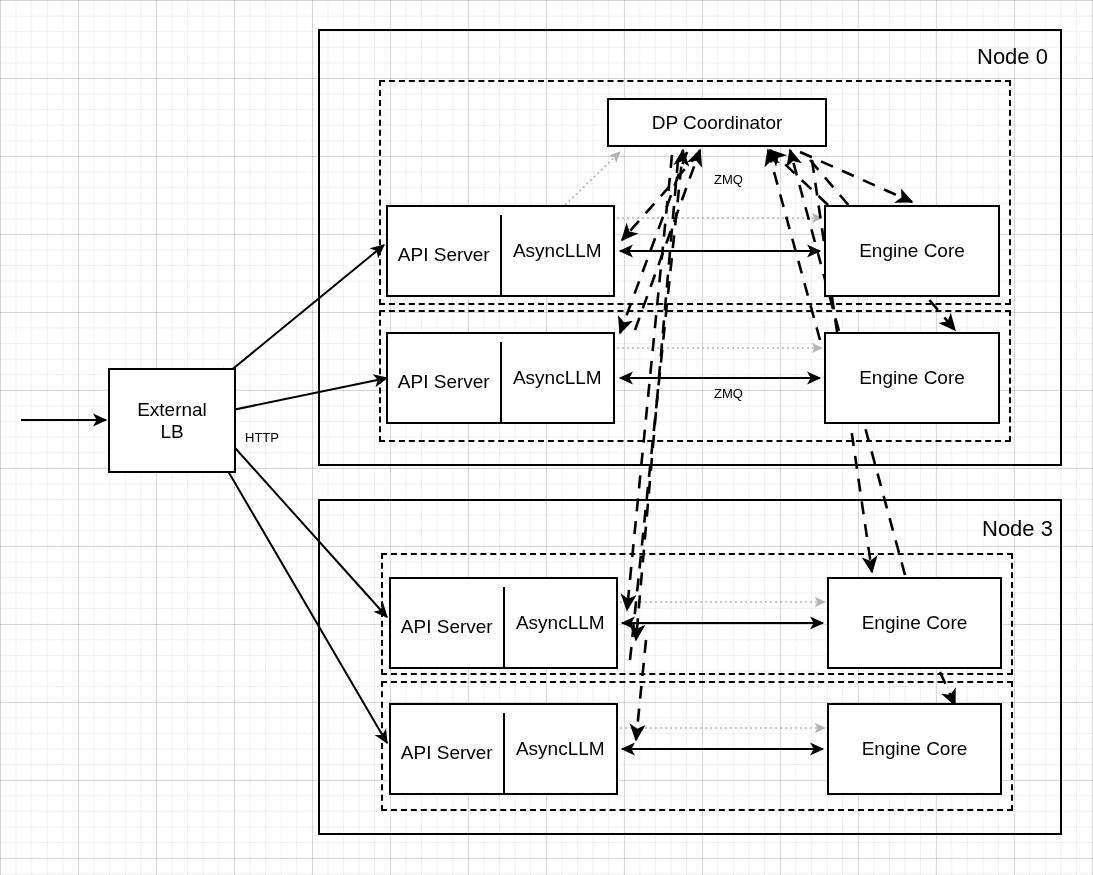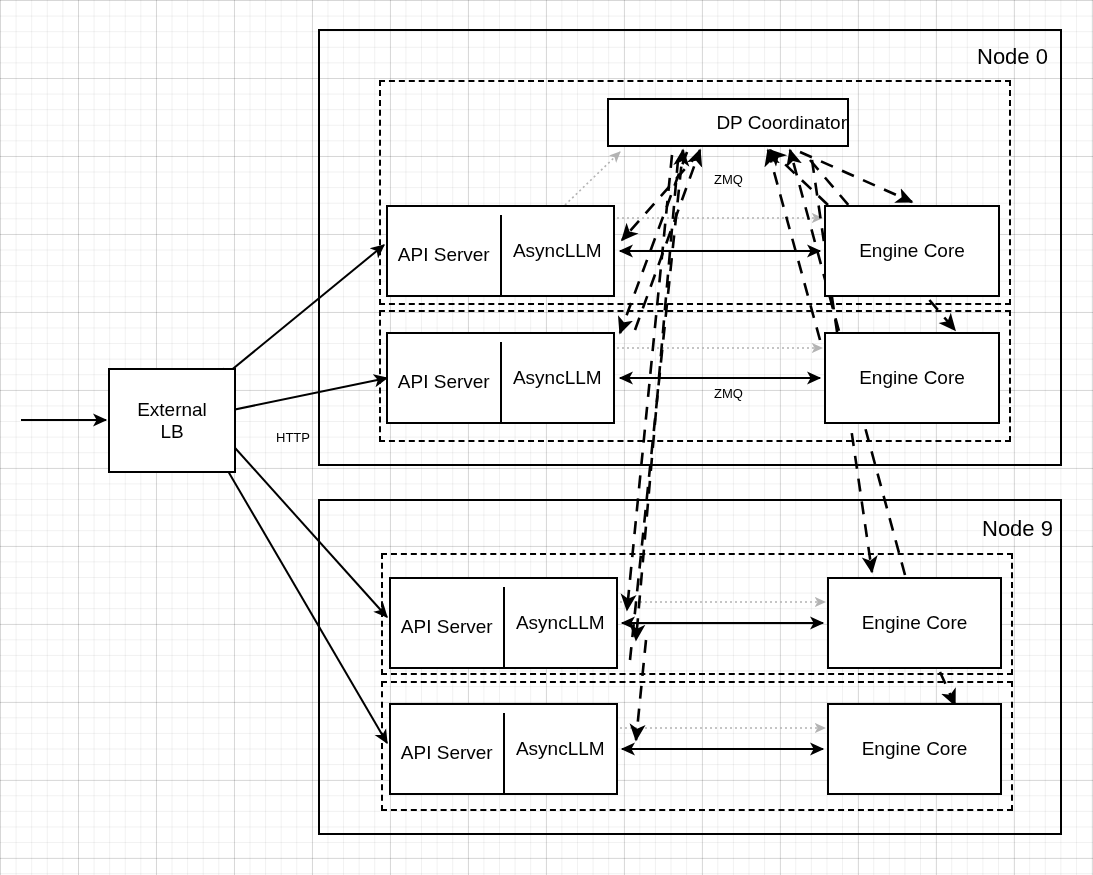--- a/index.html
+++ b/index.html
@@ -201,26 +201,26 @@
       <line x1="940" y1="672" x2="955" y2="705" stroke="#000" stroke-width="2.6" stroke-dasharray="13,10" marker-end="url(#arrowDash)"></line>
     </g>
 
   </svg>
 
   <div class="solid-box" style="left:108px;top:368px;width:128px;height:105px;flex-direction:column;">
     <span>External</span>
     <span>LB</span>
   </div>
 
-  <div class="edge-label" style="left:245px;top:430px;margin-left:31px;">HTTP</div>
+  <div class="edge-label" style="left:245px;top:430px;">HTTP</div>
 
   <div class="node-box" style="left:318px;top:29px;width:744px;height:437px;"></div>
   <div class="node-label" style="left:977px;top:44px;">Node 0</div>
 
-  <div class="solid-box" style="left:607px;top:98px;width:242px;height:49px;justify-content:flex-end;">
+  <div class="solid-box" style="left:607px;top:98px;width:220px;height:49px;">
     <span>DP Coordinator</span>
   </div>
   <div class="edge-label" style="left:714px;top:172px;">ZMQ</div>
 
   <div class="dashed-group" style="left:379px;top:80px;width:632px;height:225px;"></div>
 
   <div class="split-box" style="left:386px;top:205px;width:229px;height:92px;">
     <div class="left-cell">API Server</div>
     <div>AsyncLLM</div>
   </div>
@@ -236,21 +236,21 @@
     <div>AsyncLLM</div>
   </div>
 
   <div class="solid-box" style="left:824px;top:332px;width:176px;height:92px;">
     <span>Engine Core</span>
   </div>
 
   <div class="edge-label" style="left:714px;top:386px;">ZMQ</div>
 
   <div class="node-box" style="left:318px;top:499px;width:744px;height:336px;"></div>
-  <div class="node-label" style="left:982px;top:516px;">Node 9</div>
+  <div class="node-label" style="left:982px;top:516px;">Node 3</div>
 
   <div class="dashed-group" style="left:381px;top:553px;width:632px;height:122px;"></div>
 
   <div class="split-box" style="left:389px;top:577px;width:229px;height:92px;">
     <div class="left-cell">API Server</div>
     <div>AsyncLLM</div>
   </div>
 
   <div class="solid-box" style="left:827px;top:577px;width:175px;height:92px;">
     <span>Engine Core</span>

